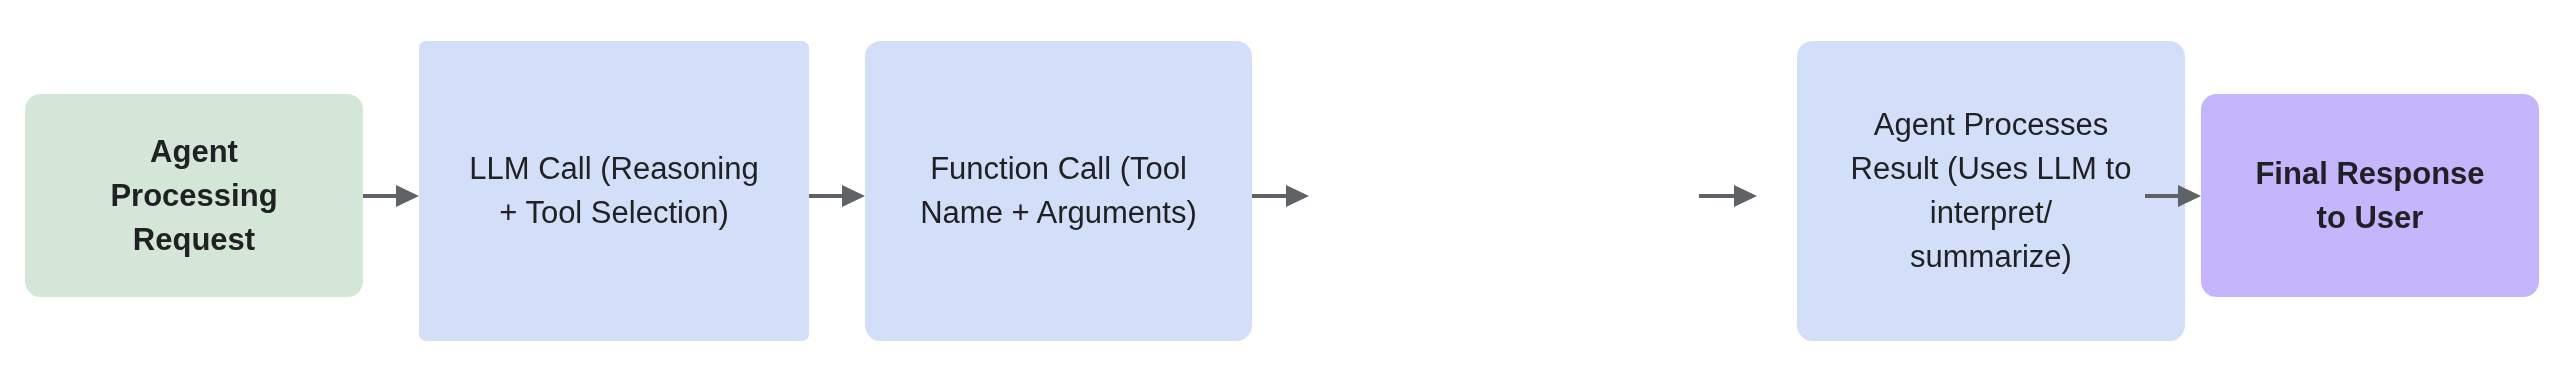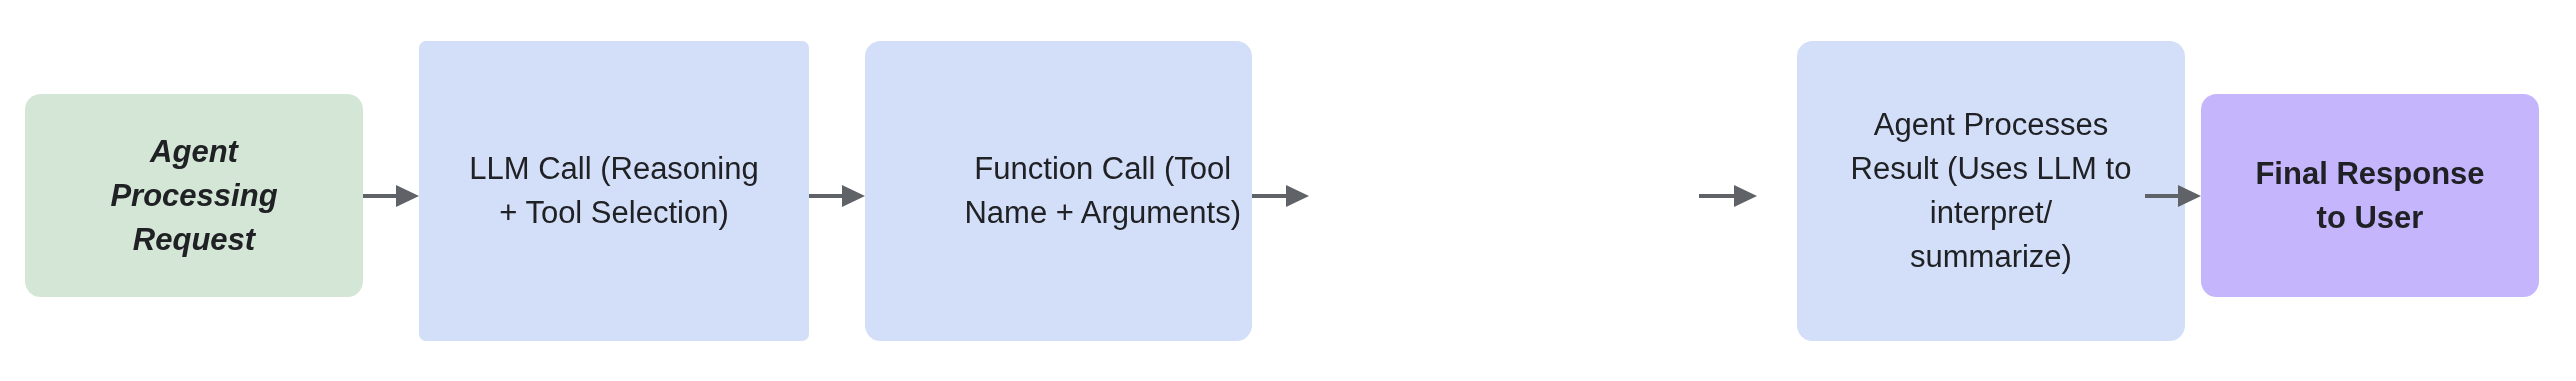--- a/index.html
+++ b/index.html
@@ -68,42 +68,42 @@
     border-left: 23.5px solid #5F6368;
     border-top: 11px solid transparent;
     border-bottom: 11px solid transparent;
   }
 </style>
 </head>
 <body>
 
 <div class="canvas">
 
-  <div class="node node--terminal n1" style="background: rgb(212, 231, 214); font-style: italic;">
+  <div class="node node--terminal n1" style="background: rgb(212, 231, 214);">
     <span class="node-label">Agent
 Processing
 Request</span>
   </div>
 
   <div class="arrow a1">
     <div class="arrow-shaft" style="background: rgb(95, 99, 104);"></div>
     <div class="arrow-head" style="border-left-color: rgb(95, 99, 104);"></div>
   </div>
 
   <div class="node node--process n2" style="background: rgb(211, 222, 248); border-radius: 7px;">
     <span class="node-label">LLM Call (Reasoning
 + Tool Selection)</span>
   </div>
 
   <div class="arrow a2">
     <div class="arrow-shaft" style="background: rgb(95, 99, 104);"></div>
     <div class="arrow-head" style="border-left-color: rgb(95, 99, 104);"></div>
   </div>
 
-  <div class="node node--process n3" style="background: rgb(211, 222, 248); justify-content: flex-end;">
+  <div class="node node--process n3" style="background: rgb(211, 222, 248);">
     <span class="node-label">Function Call (Tool
 Name + Arguments)</span>
   </div>
 
   <div class="arrow a3">
     <div class="arrow-shaft" style="background: rgb(95, 99, 104);"></div>
     <div class="arrow-head" style="border-left-color: rgb(95, 99, 104);"></div>
   </div>
 
 

